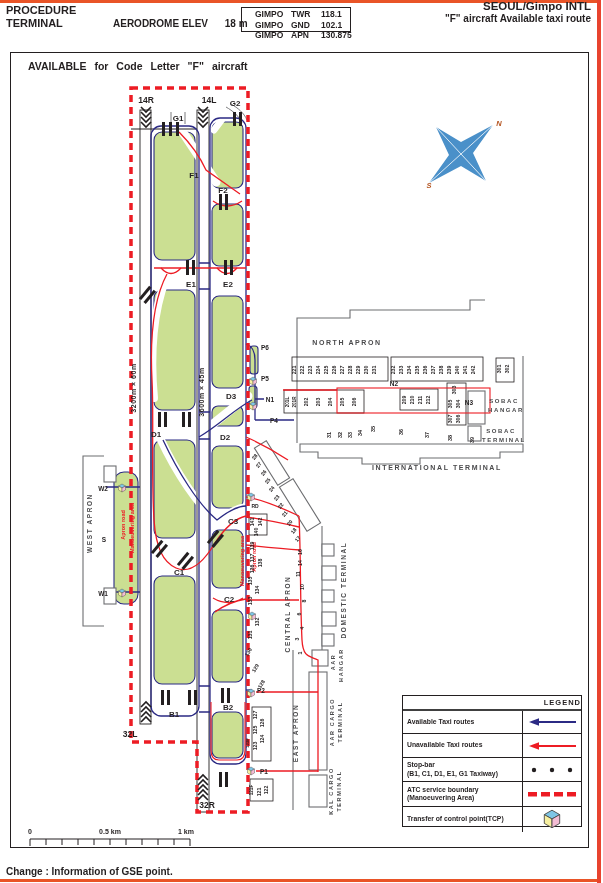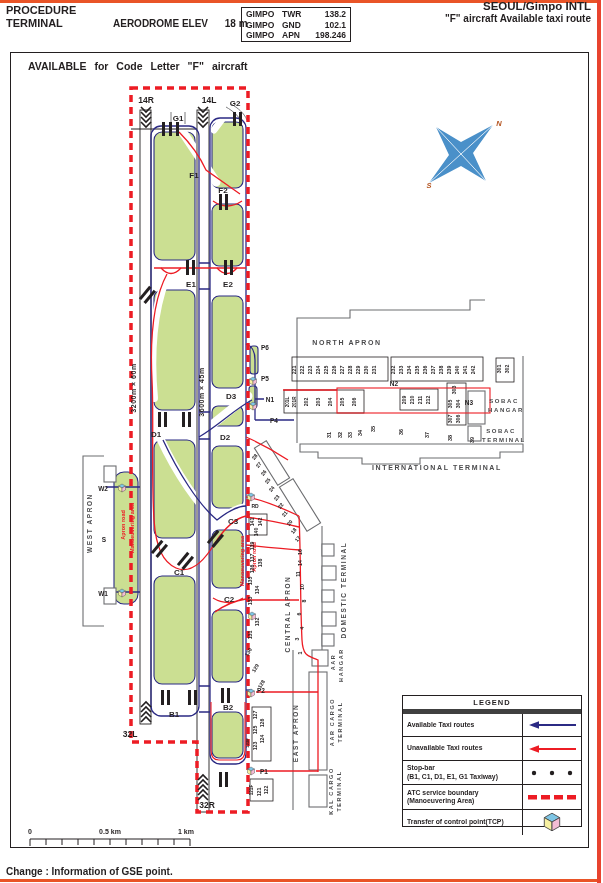--- a/index.html
+++ b/index.html
@@ -3,31 +3,31 @@
 <meta charset="utf-8">
 <style>
   html,body{margin:0;padding:0;background:#fff;}
   body{width:603px;height:883px;position:relative;font-family:"Liberation Sans",sans-serif;color:#231f20;overflow:hidden;}
   .abs{position:absolute;}
   .topline{left:0;top:0;width:597px;height:3px;background:#e95427;}
   .redbar{left:597px;top:0;width:4px;height:883px;background:#e8432e;}
   .hdr-left{left:6px;top:4px;font-size:11px;font-weight:bold;line-height:13px;}
   .hdr-elev{left:113px;top:18px;font-size:10px;font-weight:bold;}
   .hdr-elev .val{margin-left:14px;}
-  .freq-box{left:241px;top:7px;width:110px;height:35px;border:1.2px solid #231f20;font-size:8.5px;font-weight:bold;padding:1px 4px;box-sizing:border-box;}
+  .freq-box{left:241px;top:7px;width:110px;height:25px;border:1.2px solid #231f20;font-size:8.5px;font-weight:bold;padding:1px 13px;box-sizing:border-box;}
   .freq-row{display:grid;grid-template-columns:36px 30px 1fr;line-height:10.5px;}
   .freq-row .fv{text-align:right;}
   .hdr-right{right:12px;top:0;text-align:right;font-weight:bold;}
   .hdr-right .r1{font-size:11.5px;}
   .hdr-right .r2{font-size:10px;margin-top:1px;}
   .chart-frame{left:10px;top:52px;width:579px;height:796px;border:1.6px solid #231f20;box-sizing:border-box;}
   .chart-title{left:28px;top:60px;font-size:10.5px;font-weight:bold;word-spacing:5px;}
   #map{left:0;top:0;}
   .legend{left:402px;top:695px;width:180px;height:132px;border:1.3px solid #231f20;background:#fff;box-sizing:border-box;font-size:6.8px;font-weight:bold;}
-  .legend-title{height:13px;line-height:13px;text-align:center;border-bottom:5px solid #404040;font-size:7.5px;letter-spacing:1px;}
+  .legend-title{height:13px;line-height:13px;text-align:right;border-bottom:2px solid #404040;font-size:7.5px;letter-spacing:1px;}
   .lrow{display:flex;border-bottom:1px solid #231f20;align-items:center;}
   .lrow:last-child{border-bottom:none;}
   .llab{flex:1;padding:2px 4px;line-height:8.5px;}
   .lsym{width:58px;align-self:stretch;border-left:1px solid #231f20;display:flex;align-items:center;justify-content:center;}
   .footer{left:6px;top:866px;font-size:10px;font-weight:bold;}
   .footline{left:0;top:879px;width:597px;height:2.5px;background:#e95427;}
   
   text.ml{font-family:"Liberation Sans",sans-serif;font-weight:bold;fill:#231f20;text-anchor:middle;}
   text.apron{fill:#4a4a4c;letter-spacing:1.6px;}
   text.rednote{fill:#ed1c24;}
@@ -49,31 +49,31 @@
 
   <div class="abs hdr-elev">
     <span>AERODROME ELEV</span>
     <span class="val">18 m</span>
   </div>
 
   <div class="abs freq-box">
     <div class="freq-row">
       <span>GIMPO</span>
       <span>TWR</span>
-      <span class="fv">138.2</span>
+      <span class="fv">118.1</span>
     </div>
     <div class="freq-row">
       <span>GIMPO</span>
       <span>GND</span>
       <span class="fv">102.1</span>
     </div>
     <div class="freq-row">
       <span>GIMPO</span>
       <span>APN</span>
-      <span class="fv">198.246</span>
+      <span class="fv">130.875</span>
     </div>
   </div>
 
   <div class="abs hdr-right">
     <div class="r1">SEOUL/Gimpo INTL</div>
     <div class="r2">"F" aircraft Available taxi route</div>
   </div>
 
   <div class="abs chart-frame"></div>
   <div class="abs chart-title">AVAILABLE for Code Letter "F" aircraft</div>

